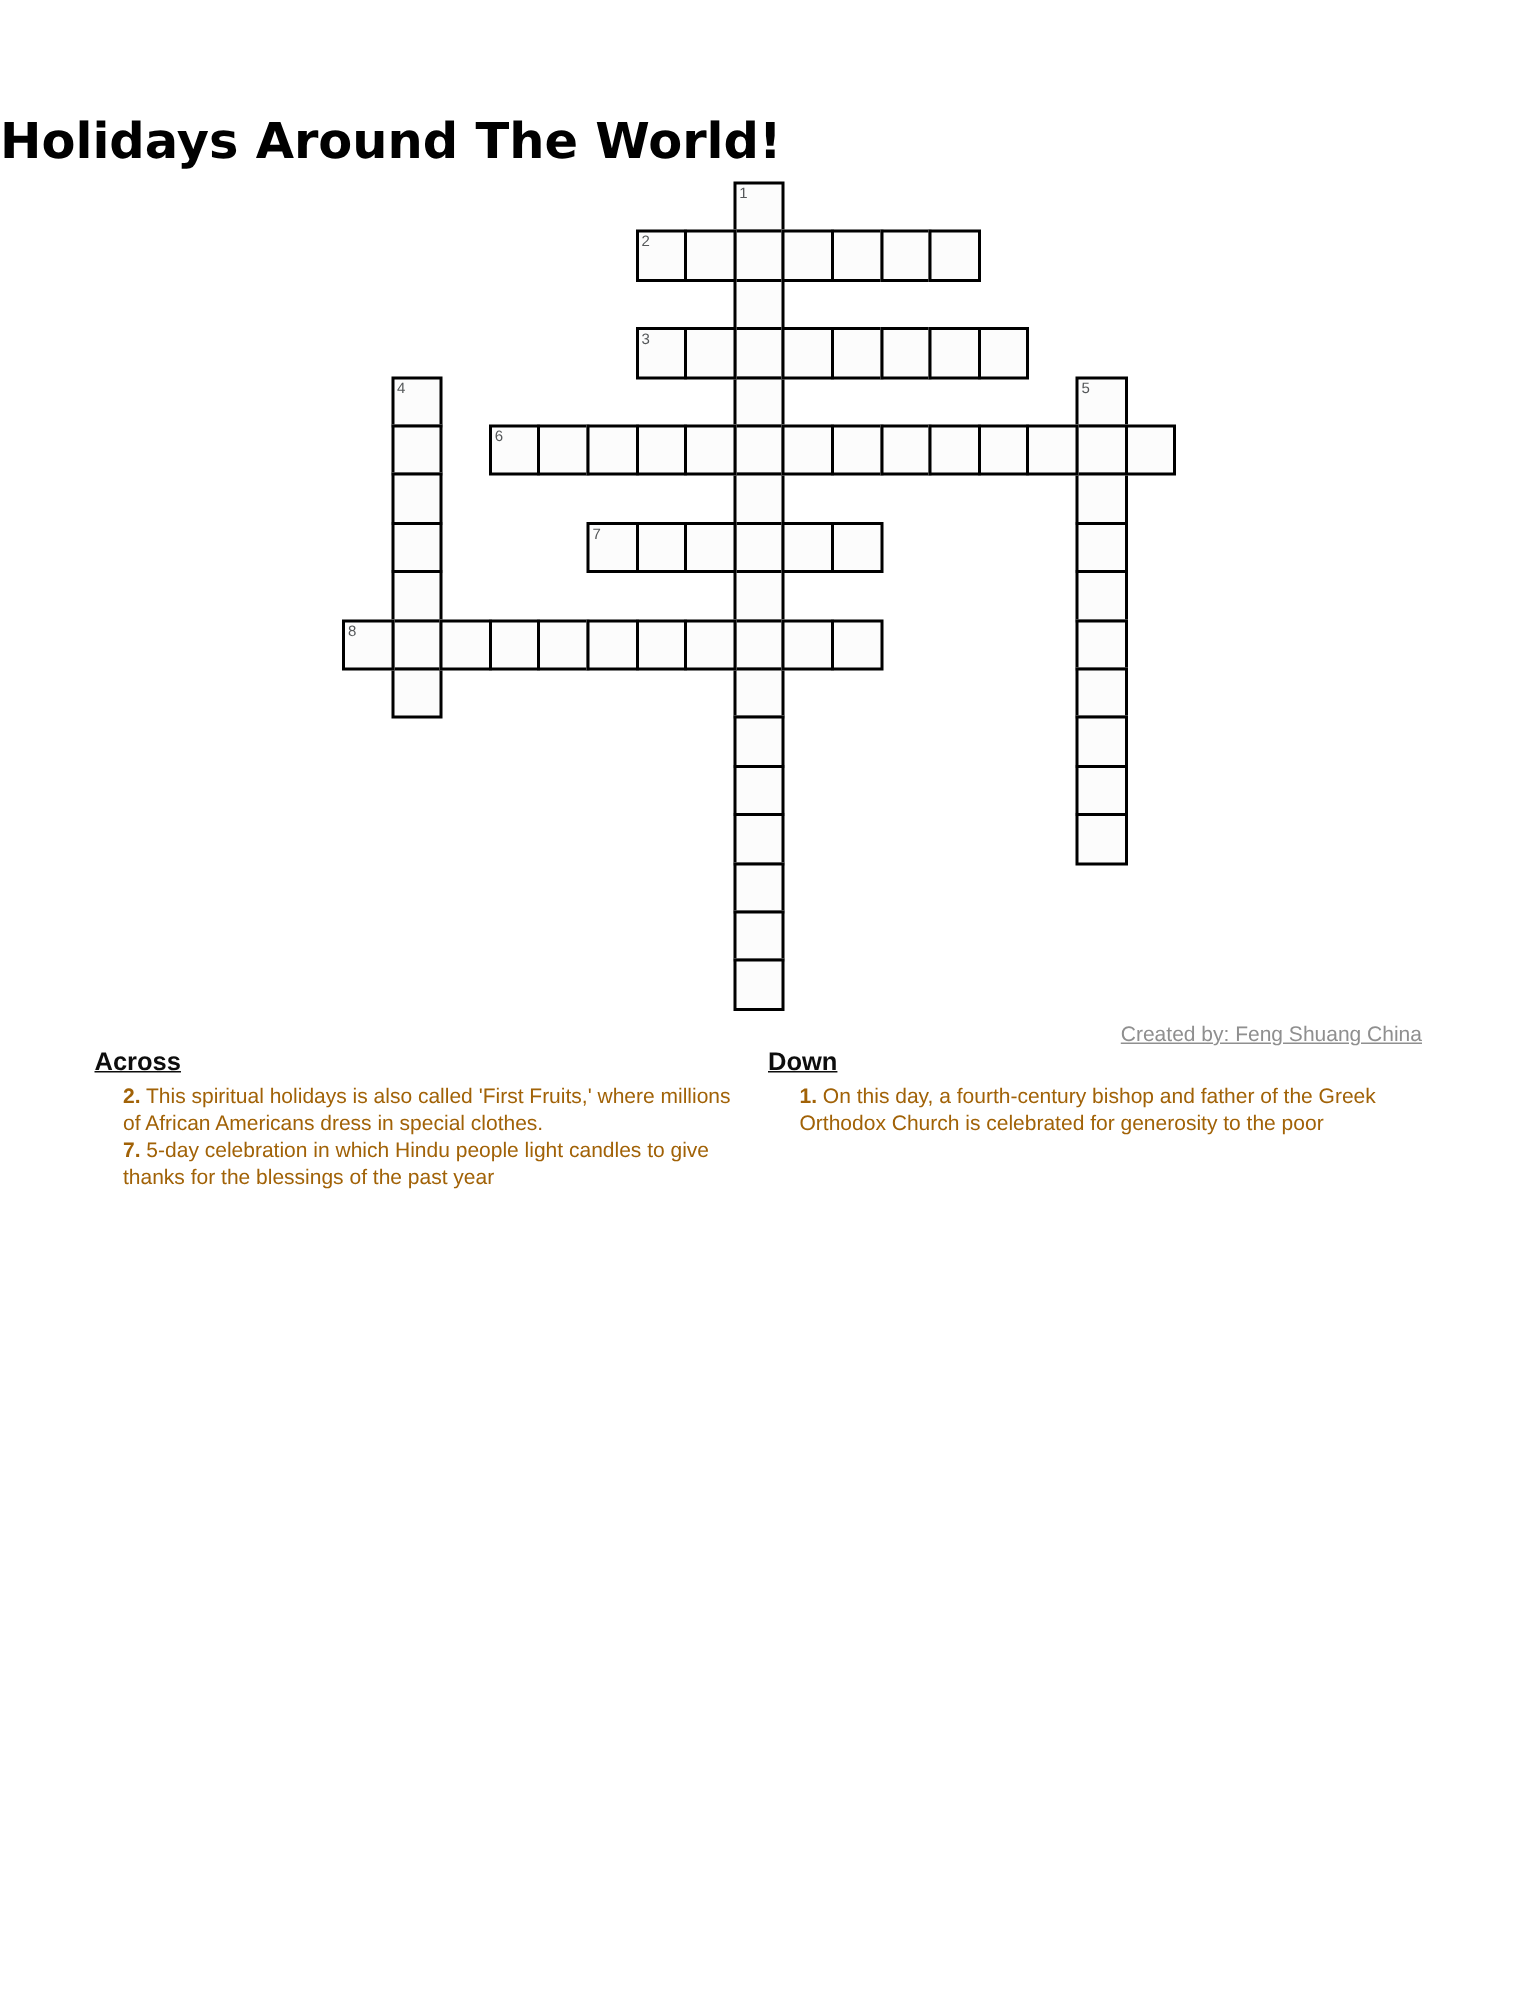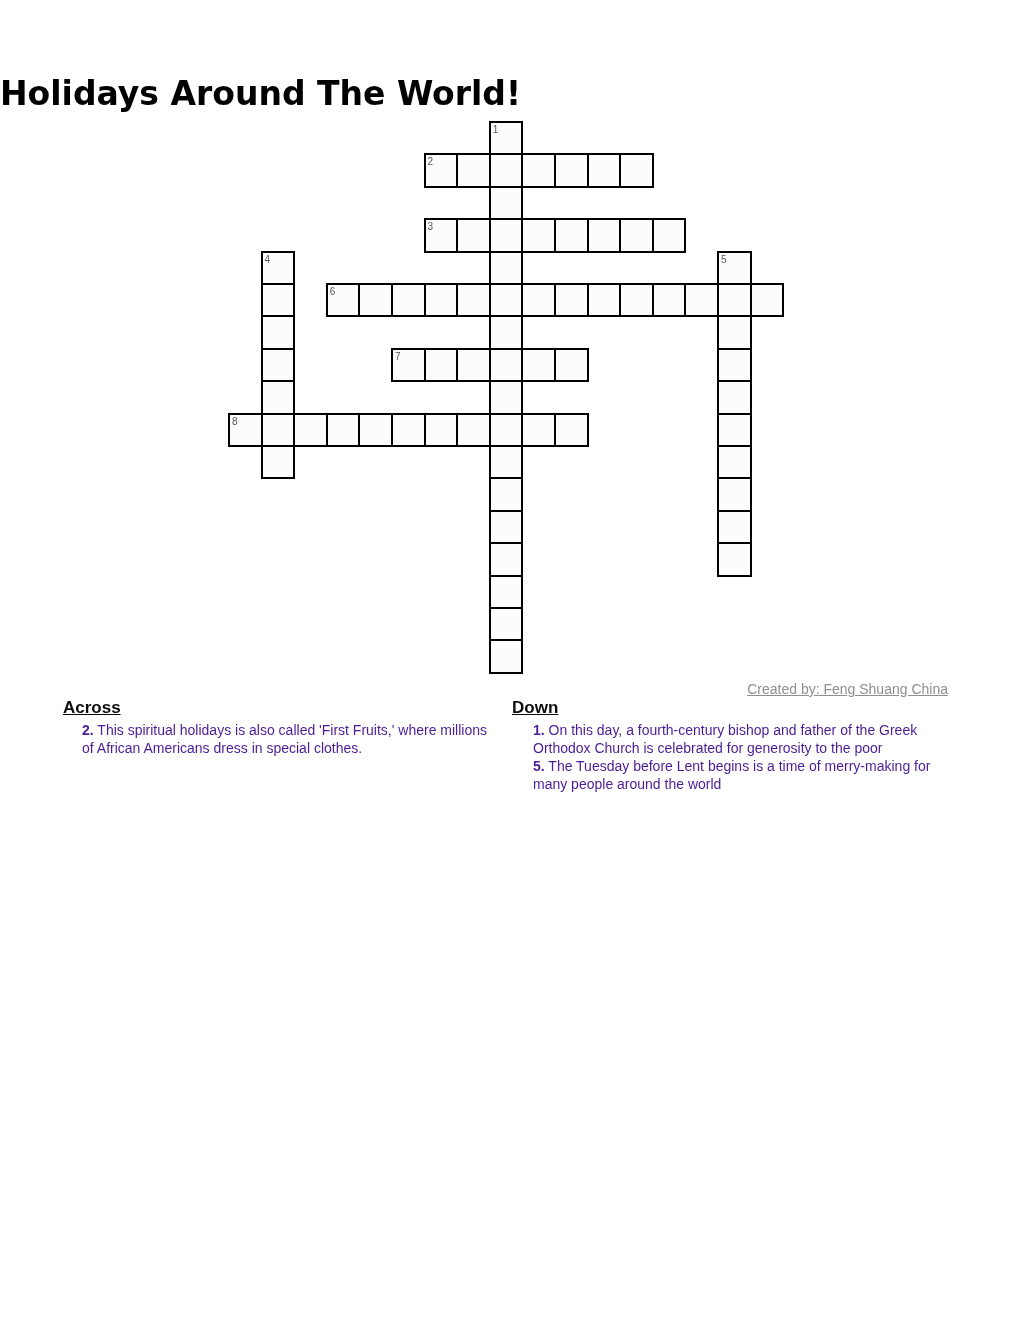--- a/index.html
+++ b/index.html
@@ -67,21 +67,21 @@
     text-decoration: underline;
     color: #0d0d0d;
   }
   #across-heading { left: 63px; }
   #down-heading   { left: 512px; }
   .clue-list {
     position: absolute;
     top: 721px;
     font-size: 14px;
     line-height: 18px;
-    color: #4c1d95;
+    color: #a16207;
   }
   #across-list { left: 82px;  width: 420px; }
   #down-list   { left: 533px; width: 416px; }
   .clue { margin: 0; }
   .clue b { font-weight: bold; }
 </style>
 </head>
 <body>
 
 <div class="page">
@@ -177,20 +177,20 @@
       <div class="cell" style="left: 456.2px; top: 412.6px; width: 34.6px; height: 34.4px; background: rgb(252, 252, 252); border-color: rgb(0, 0, 0);"></div>
       <div class="cell" style="left: 521.4px; top: 412.6px; width: 34.6px; height: 34.4px; background: rgb(252, 252, 252); border-color: rgb(0, 0, 0);"></div>
       <div class="cell" style="left: 554px; top: 412.6px; width: 34.6px; height: 34.4px; background: rgb(252, 252, 252); border-color: rgb(0, 0, 0);"></div>
     </div>
 
   <a class="credit">Created by: Feng Shuang China</a>
 
   <h2 class="clue-heading" id="across-heading">Across</h2>
   <div class="clue-list" id="across-list">
       <div class="clue"><b>2.</b> This spiritual holidays is also called 'First Fruits,' where millions of African Americans dress in special clothes.</div>
+      <div class="clue"><b>7.</b> 5-day celebration in which Hindu people light candles to give thanks for the blessings of the past year</div>
     </div>
 
   <h2 class="clue-heading" id="down-heading">Down</h2>
   <div class="clue-list" id="down-list">
       <div class="clue"><b>1.</b> On this day, a fourth-century bishop and father of the Greek Orthodox Church is celebrated for generosity to the poor</div>
-      <div class="clue"><b>5.</b> The Tuesday before Lent begins is a time of merry-making for many people around the world</div>
     </div>
 </div>
 
 </body></html>

